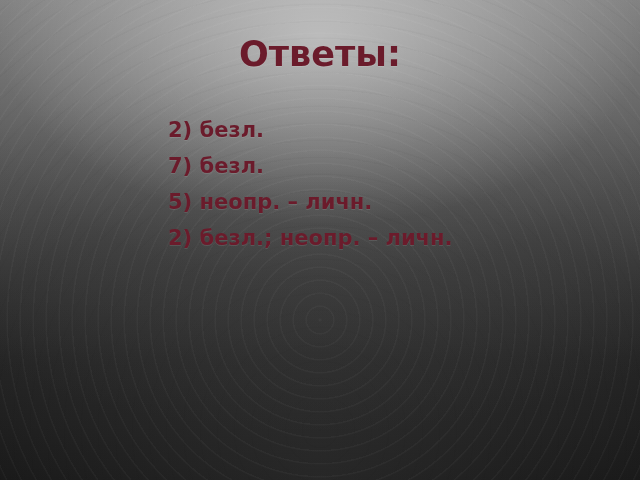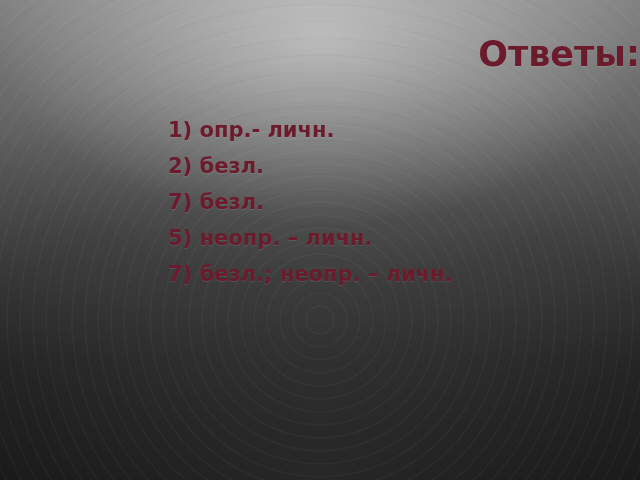--- a/index.html
+++ b/index.html
@@ -62,21 +62,21 @@
     position: relative;
     z-index: 3;
     width: 100%;
     height: 100%;
   }
   .title {
     position: absolute;
     top: 34px;
     left: 0;
     width: 100%;
-    text-align: right;
+    text-align: center;
     font-size: 35px;
     font-weight: bold;
     color: #6b1b2b;
     letter-spacing: 0px;
     text-shadow: 0 1px 0 rgba(255,255,255,0.12);
   }
   .answers {
     position: absolute;
     top: 112px;
     left: 168px;
@@ -93,21 +93,20 @@
 </style>
 </head>
 <body>
 
 <div class="slide">
   <div class="content">
 
     <div class="title">Ответы:</div>
 
     <div class="answers">
-      <div class="answer-line">1) опр.- личн.</div>
       <div class="answer-line">2) безл.</div>
       <div class="answer-line">7) безл.</div>
       <div class="answer-line">5) неопр. – личн.</div>
-      <div class="answer-line">7) безл.; неопр. – личн.</div>
+      <div class="answer-line">2) безл.; неопр. – личн.</div>
     </div>
 
   </div>
 </div>
 
 </body></html>

